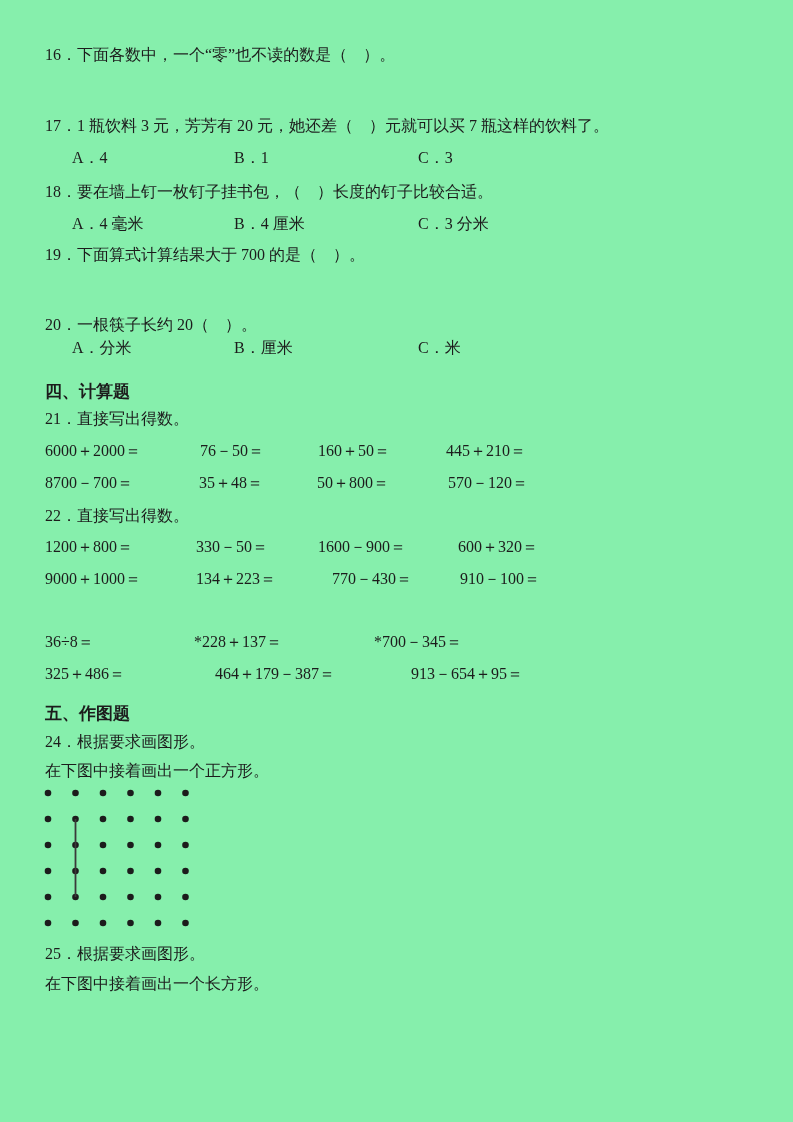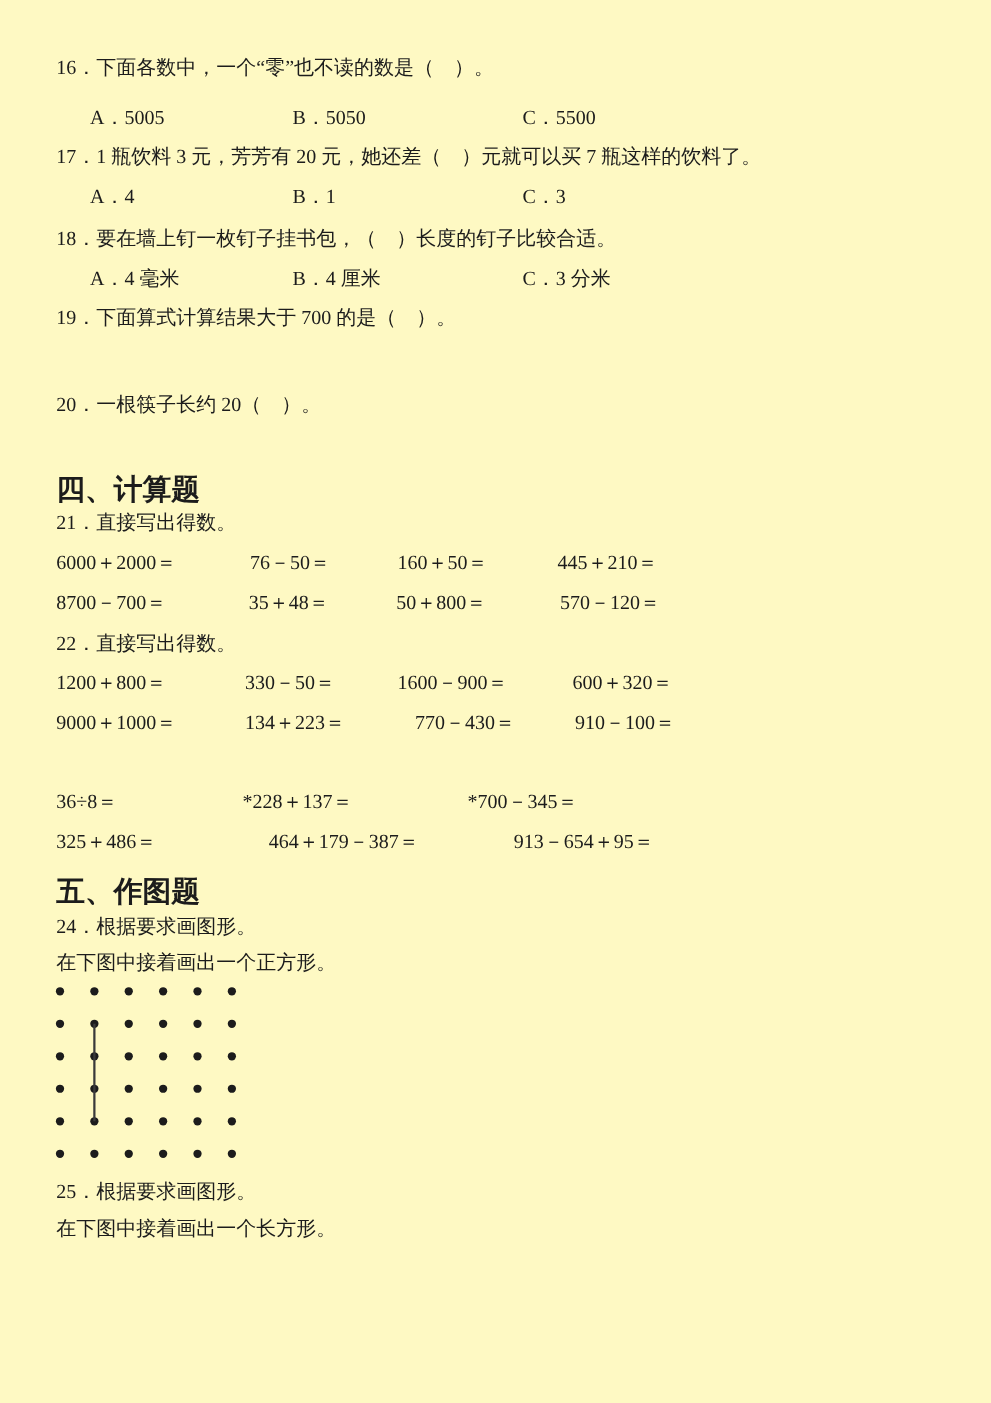--- a/index.html
+++ b/index.html
@@ -1,75 +1,75 @@
 <!DOCTYPE html>
 <html><head>
 <meta charset="utf-8">
 <style>
   html,body{margin:0;padding:0;background:#ffffff;}
   .page{
     position:relative;
     width:793px;height:1122px;
-    background:#fef9c3;
+    background:#86efac;
     font-family:"Liberation Serif","DejaVu Serif",serif;
     font-size:16px;
     color:#1c1c1c;
     overflow:hidden;
   }
   .line{
     position:absolute;
     left:45px;
     line-height:21px;
     white-space:pre;
   }
   .sec-title{
     font-weight:bold;
-    font-size:23px;
+    font-size:17px;
     font-family:"Liberation Sans","DejaVu Sans",sans-serif;
   }
   .optrow{position:absolute;left:0;top:0;width:100%;height:21px;}
   .opt{position:absolute;line-height:21px;white-space:pre;}
   .opt.c1{left:72px;}
   .opt.c2{left:234px;}
   .opt.c3{left:418px;}
   .calcrow{position:absolute;left:0;width:100%;height:21px;}
   .cell{position:absolute;line-height:21px;white-space:pre;}
   .dotgrid{position:absolute;left:42px;top:786px;}
   .dotgrid circle{fill:#1c1c1c;}
   .dotgrid line{stroke:#3a3a3a;stroke-width:1.8px;}
 </style>
 </head>
 <body>
 
 <div class="page">
 
   <div class="line" style="top:44px">16．下面各数中，一个“零”也不读的数是（　）。</div>
-  <div class="optrow" style="top:84px">
-    <span class="opt c1">A．5005</span>
-    <span class="opt c2">B．5050</span>
-    <span class="opt c3">C．5500</span>
-  </div>
 
   <div class="line" style="top:115px">17．1 瓶饮料 3 元，芳芳有 20 元，她还差（　）元就可以买 7 瓶这样的饮料了。</div>
   <div class="optrow" style="top:147px">
     <span class="opt c1">A．4</span>
     <span class="opt c2">B．1</span>
     <span class="opt c3">C．3</span>
   </div>
 
   <div class="line" style="top:181px">18．要在墙上钉一枚钉子挂书包，（　）长度的钉子比较合适。</div>
   <div class="optrow" style="top:213px">
     <span class="opt c1">A．4 毫米</span>
     <span class="opt c2">B．4 厘米</span>
     <span class="opt c3">C．3 分米</span>
   </div>
 
   <div class="line" style="top:244px">19．下面算式计算结果大于 700 的是（　）。</div>
 
   <div class="line" style="top:314px">20．一根筷子长约 20（　）。</div>
+  <div class="optrow" style="top:337px">
+    <span class="opt c1">A．分米</span>
+    <span class="opt c2">B．厘米</span>
+    <span class="opt c3">C．米</span>
+  </div>
 
   <div class="line sec-title" style="top:381px">四、计算题</div>
 
   <div class="line" style="top:408px">21．直接写出得数。</div>
   <div class="calcrow" style="top:440px">
     <span class="cell" style="left:45px">6000＋2000＝</span>
     <span class="cell" style="left:200px">76－50＝</span>
     <span class="cell" style="left:318px">160＋50＝</span>
     <span class="cell" style="left:446px">445＋210＝</span>
   </div>

